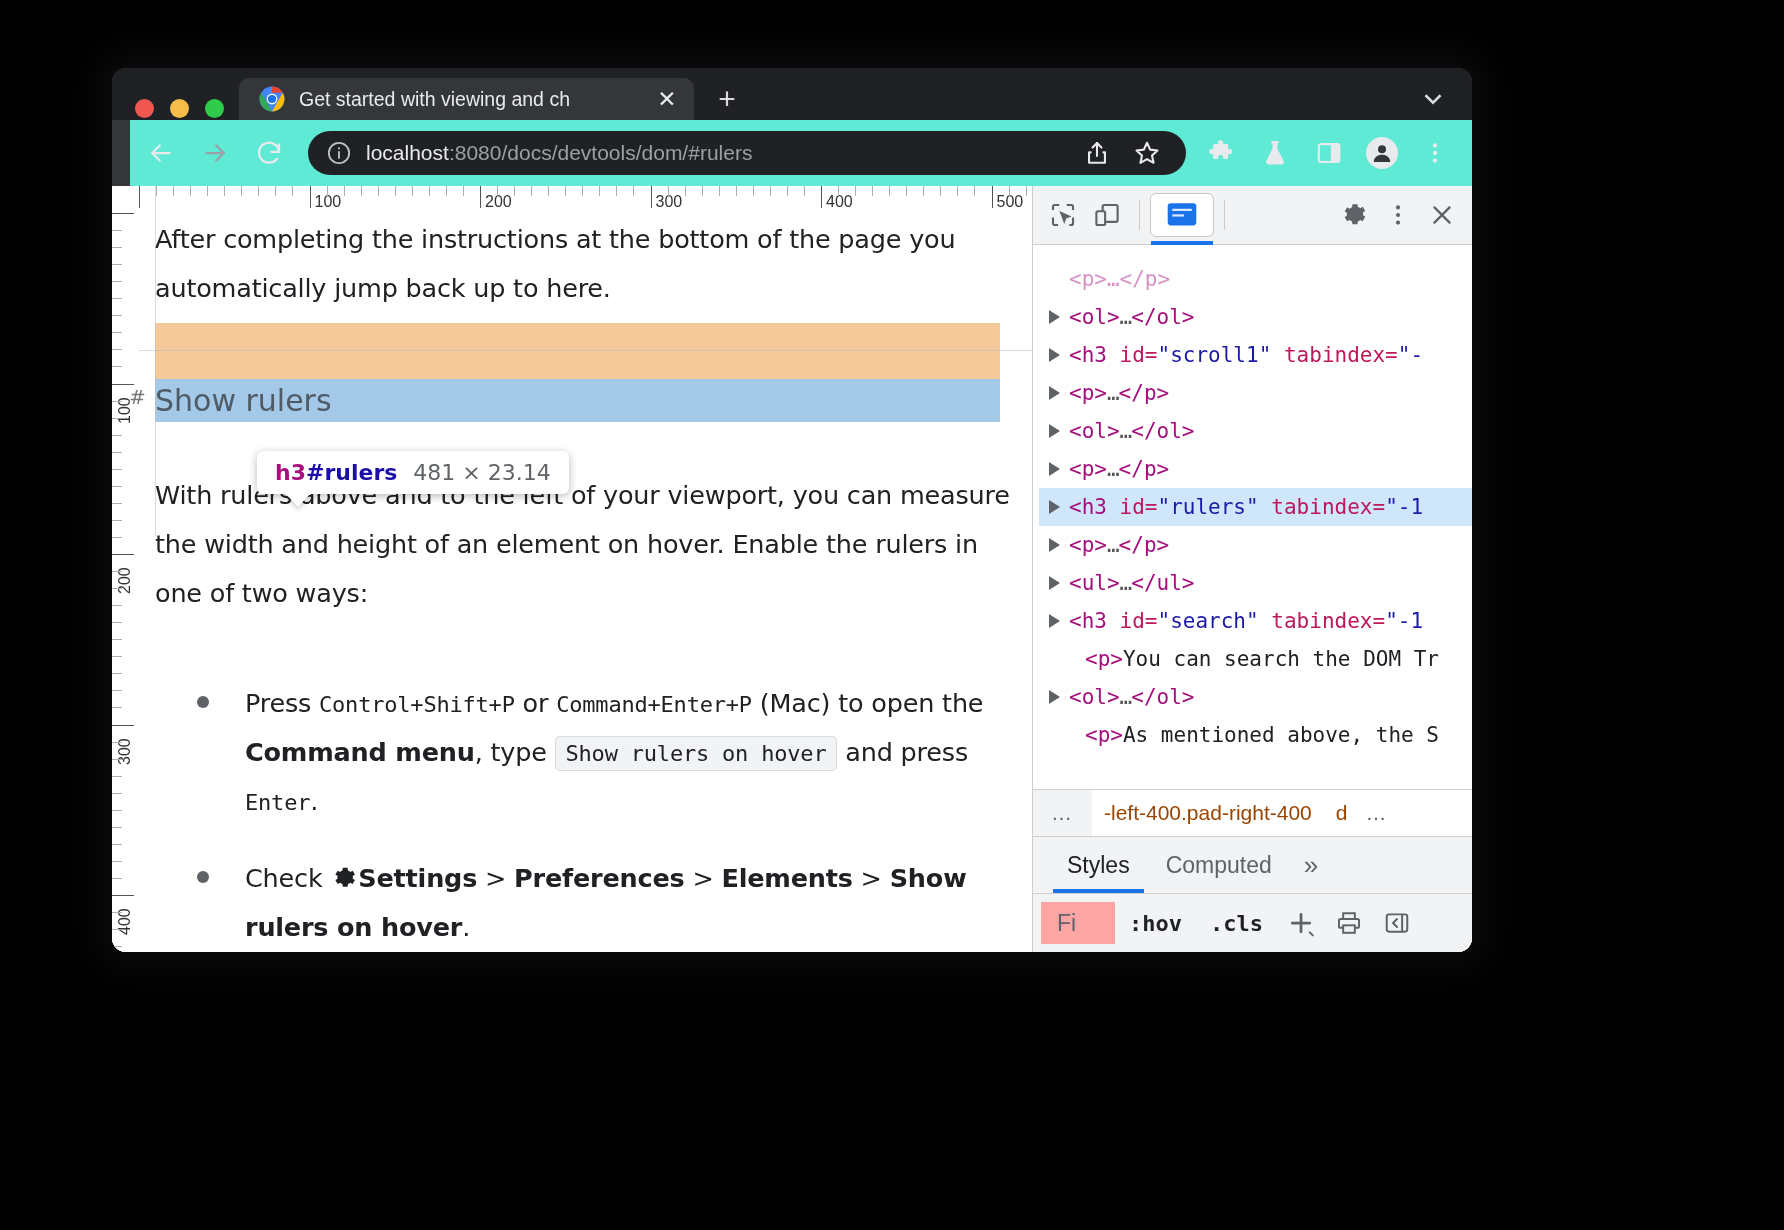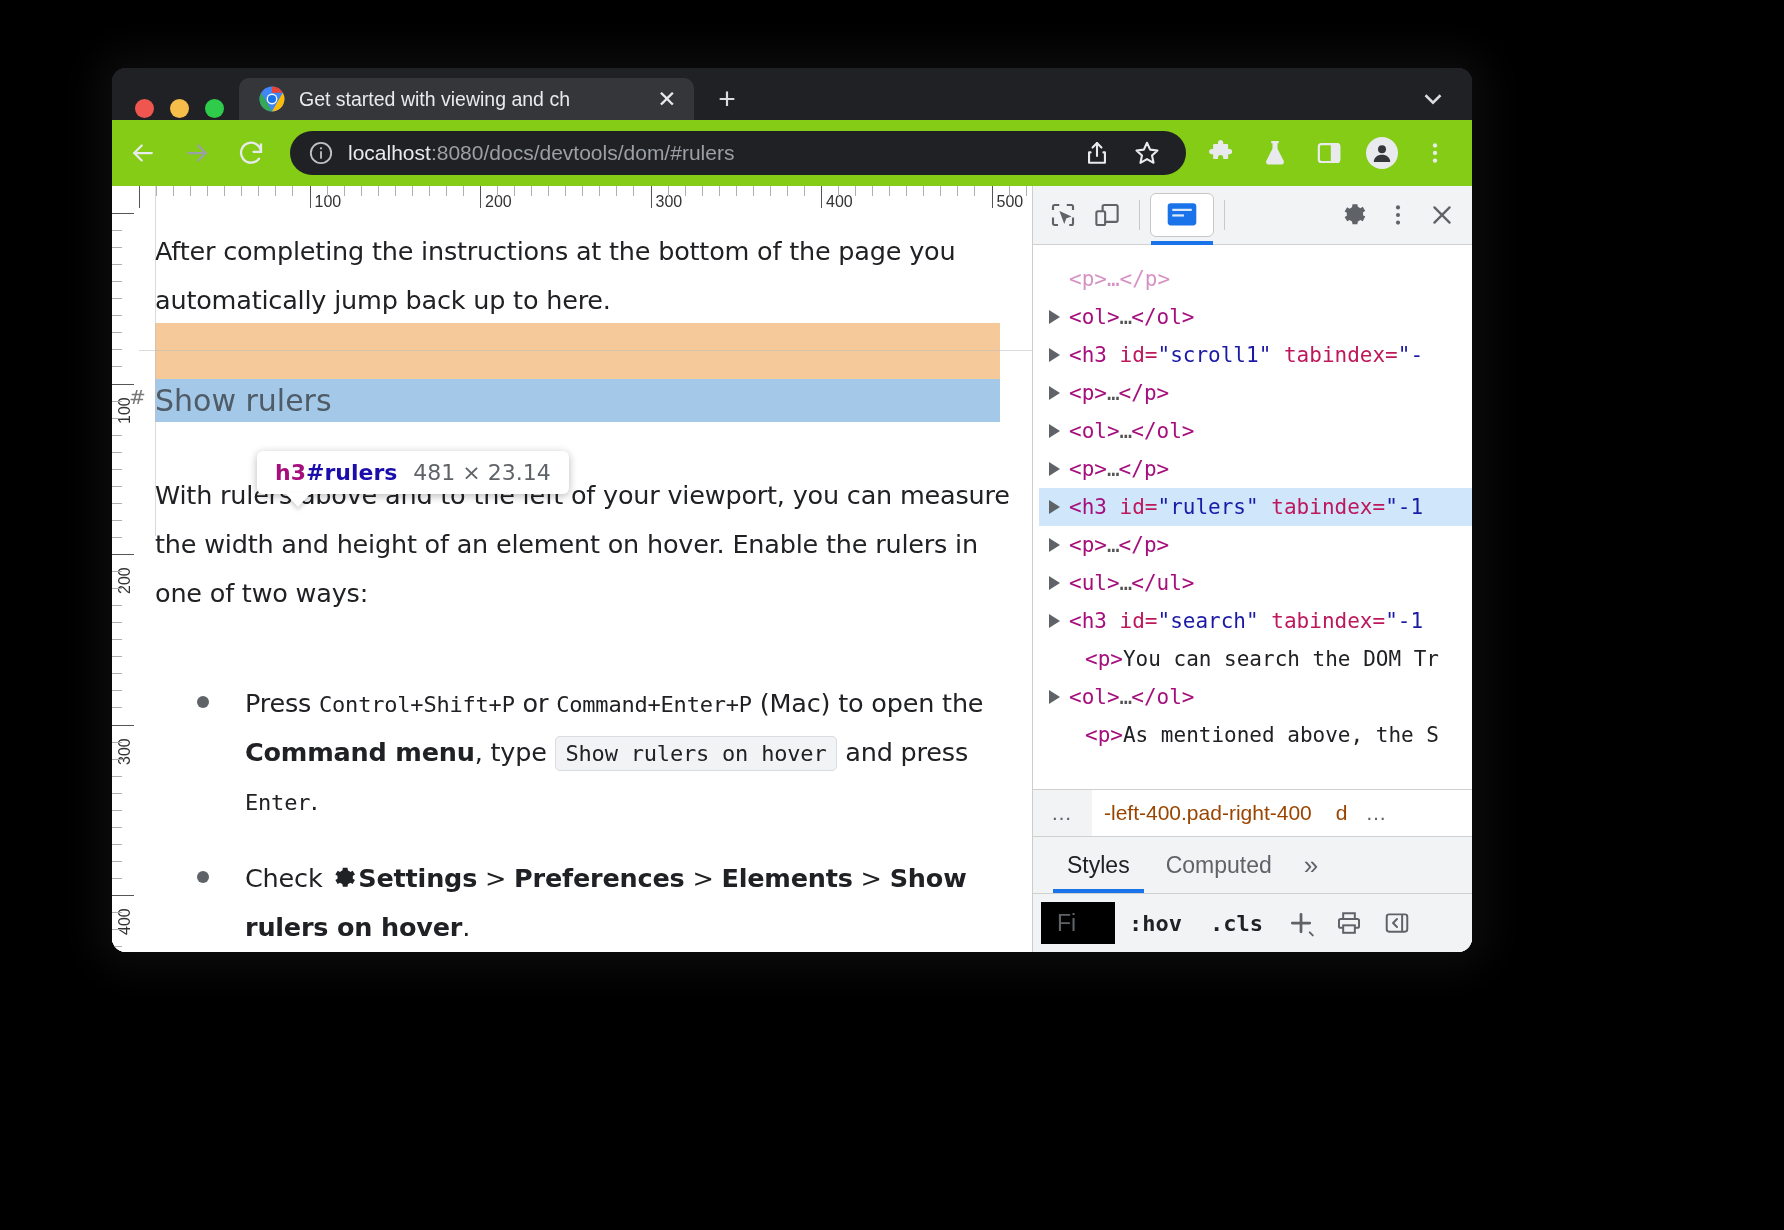--- a/index.html
+++ b/index.html
@@ -92,23 +92,24 @@
     top: 16px;
     width: 30px;
     height: 30px;
     color: #dadce0;
   }
 
   
   #toolbar {
     position: relative;
     height: 66px;
-    background: #84cc16;
+    background: #5eead4;
     display: flex;
     align-items: center;
+    margin-left: 18px;
   }
   .tbtn {
     width: 34px; height: 34px;
     margin: 0 10px;
     color: #e8eaed;
     display: flex; align-items: center; justify-content: center;
     flex: 0 0 34px;
   }
   #nav-back { margin-left: 14px; }
   #nav-forward { color: #9aa0a6; }
@@ -201,21 +202,21 @@
     background: #ffffff;
     font-family: "Liberation Serif", serif;
   }
   .ptext {
     font-family: "DejaVu Sans", sans-serif;
     font-size: 25.5px;
     color: #202124;
     line-height: 1.92;
     letter-spacing: -0.2px;
   }
-  #para1 { position: absolute; left: 16px; top: 14px; width: 830px; }
+  #para1 { position: absolute; left: 16px; top: 2px; width: 830px; }
   #highlight-margin {
     position: absolute;
     left: 16px;
     top: 110px;
     width: 845px;
     height: 56px;
     background: #f5c99a;
   }
   #highlight-content {
     position: absolute;
@@ -436,21 +437,21 @@
     flex: 0 0 58px;
     background: #f1f3f4;
     border-top: 1px solid #d0d0d0;
     display: flex;
     align-items: center;
     padding: 0 8px;
   }
   #filter-input {
     width: 74px;
     height: 42px;
-    background: #000000;
+    background: #fca5a5;
     display: flex; align-items: center;
     padding-left: 16px;
     font-size: 23px;
     color: #5f6368;
     box-sizing: border-box;
     flex: 0 0 74px;
   }
   .sfbtn {
     font-family: "DejaVu Sans Mono", monospace;
     font-size: 22px;

